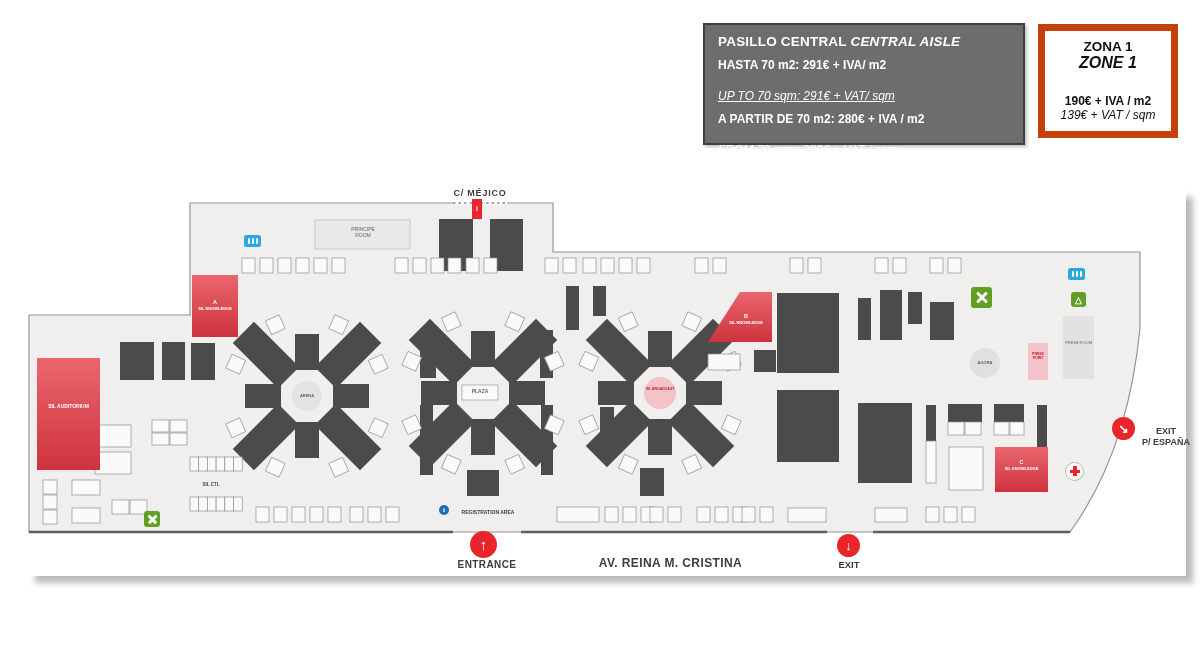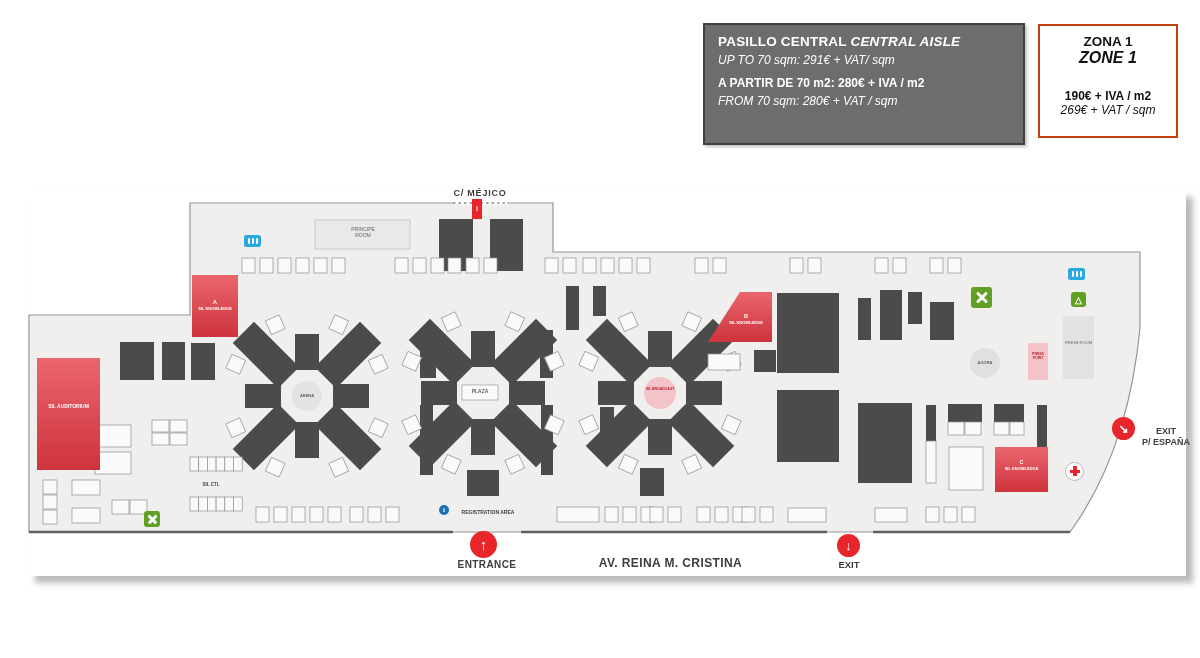--- a/index.html
+++ b/index.html
@@ -5,23 +5,23 @@
   html,body{margin:0;padding:0;background:#ffffff;}
   .page{position:relative;width:1200px;height:658px;background:#fff;overflow:hidden;
         font-family:"Liberation Sans", sans-serif;padding-left:8px;}
   
   .ca-box{position:absolute;left:703px;top:23px;width:322px;height:122px;box-sizing:border-box;
           background:#6d6d6d;border:2px solid #3f3f3f;color:#fff;padding:9px 13px;
           box-shadow:2px 2px 3px rgba(0,0,0,.25);}
   .ca-title{font-size:13.5px;font-weight:bold;letter-spacing:.2px;}
   .ca-title .it{font-style:italic;font-weight:bold;}
   .ca-line{font-size:12px;font-weight:bold;margin-top:9px;}
-  .ca-line.it{font-style:italic;font-weight:normal;margin-top:4px;}
+  .ca-line.it{font-style:italic;font-weight:normal;margin-top:17px;text-decoration:underline;}
   .z-box{position:absolute;left:1038px;top:24px;width:140px;height:114px;box-sizing:border-box;
-         background:#fff;border:2px solid #c2410c;color:#111;text-align:center;padding-top:8px;}
+         background:#fff;border:7px solid #c2410c;color:#111;text-align:center;padding-top:8px;}
   .z-title{font-size:13.5px;font-weight:bold;}
   .z-sub{font-size:16px;font-style:italic;font-weight:bold;}
   .z-price{font-size:12px;font-weight:bold;margin-top:22px;}
   .z-price-en{font-size:12px;font-style:italic;}
   
   .map-wrap{position:absolute;left:0;top:0;width:1200px;height:658px;}
   .map-shadow{position:absolute;left:28px;top:190px;width:1158px;height:386px;background:transparent;
               box-shadow:7px 7px 6px rgba(130,130,130,.55);}
   svg{position:absolute;left:0;top:0;}
   .lbl{position:absolute;color:#3d3d3d;text-align:center;line-height:1.25;
@@ -52,30 +52,31 @@
 </head>
 <body>
 
 <div class="page">
 
   <div class="ca-box">
     <div class="ca-title">
       <span>PASILLO CENTRAL</span>
       <span class="it">CENTRAL AISLE</span>
     </div>
+    <div class="ca-line">HASTA 70 m2: 291€ + IVA/ m2</div>
     <div class="ca-line it">UP TO 70 sqm: 291€ + VAT/ sqm</div>
     <div class="ca-line">A PARTIR DE 70 m2: 280€ + IVA / m2</div>
     <div class="ca-line it">FROM 70 sqm: 280€ + VAT / sqm</div>
   </div>
 
   <div class="z-box">
     <div class="z-title">ZONA 1</div>
     <div class="z-sub">ZONE 1</div>
     <div class="z-price">190€ + IVA / m2</div>
-    <div class="z-price-en">269€ + VAT / sqm</div>
+    <div class="z-price-en">139€ + VAT / sqm</div>
   </div>
 
   <div class="map-wrap">
     <div class="map-shadow"></div>
     <svg id="map-svg" width="1200" height="658" viewBox="0 0 1200 658">
         <g>
           <path d="M190,203 H553 V252 H1140 V328 Q1128,452 1070,532 H29 V315 H190 Z" fill="#f0efee" stroke="#949494" stroke-width="1.2"></path>
           <path d="M29,532H453 M521,532H827 M873,532H1070" stroke="#5f5f5f" stroke-width="2.5" fill="none"></path>
           <line x1="453" y1="203" x2="507" y2="203" stroke="#ffffff" stroke-width="3"></line>
           <line x1="453" y1="203" x2="507" y2="203" stroke="#8a8a8a" stroke-width="1.3" stroke-dasharray="2.5,3"></line>

